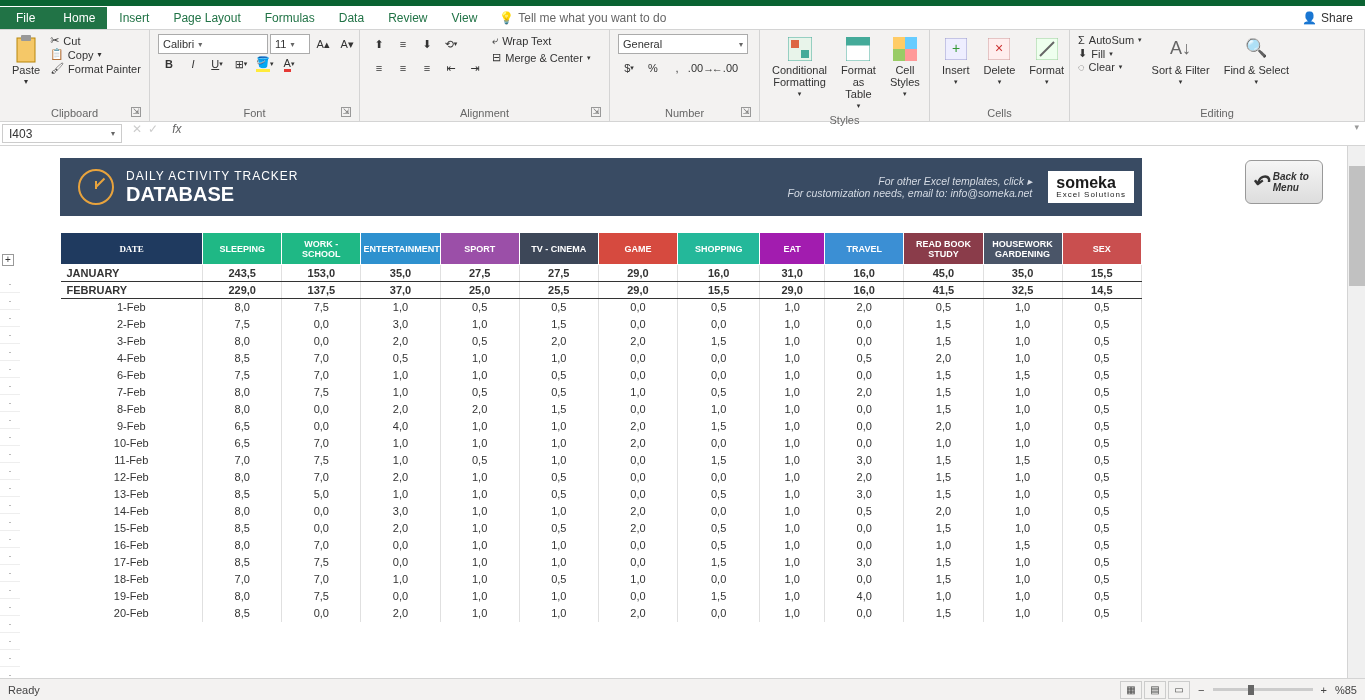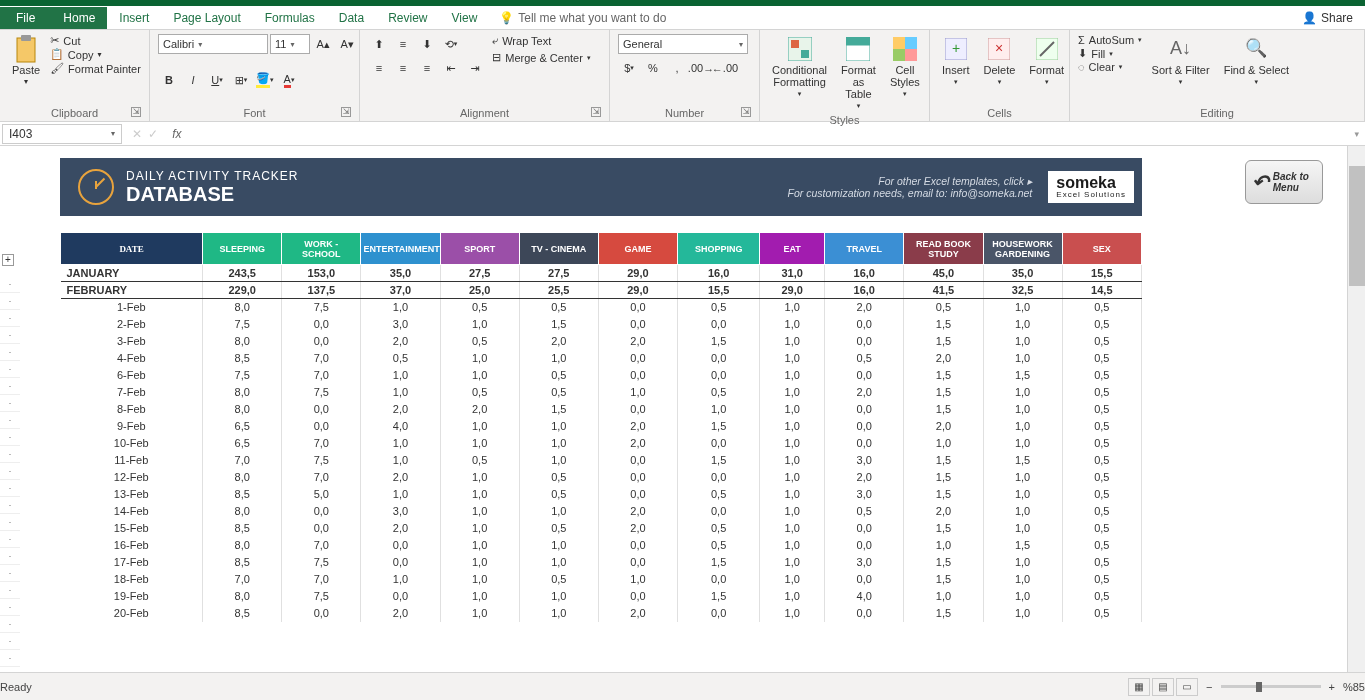--- a/index.html
+++ b/index.html
@@ -17,21 +17,21 @@
 .rgroup-label{text-align:center;font-size:11px;color:#666;padding-top:2px;position:relative}
 .rgroup-label .launcher{position:absolute;right:0;bottom:2px;width:10px;height:10px;border:1px solid #999;font-size:8px;line-height:8px;text-align:center;color:#666}
 .vbtn{display:flex;flex-direction:column;align-items:center;gap:2px;padding:2px 4px;font-size:11px;cursor:pointer;text-align:center;line-height:1.1}
 .icon-box{width:26px;height:26px;display:flex;align-items:center;justify-content:center}
 .mini-row{display:flex;align-items:center;gap:2px;height:20px;font-size:11px}
 .sel{border:1px solid #ababab;background:#fff;padding:1px 4px;font-size:11px;height:20px;display:flex;align-items:center;gap:4px}
 .sel .dd{font-size:8px;color:#666}
 .btn-sm{width:22px;height:20px;border:1px solid transparent;display:flex;align-items:center;justify-content:center;font-size:11px;cursor:pointer}
 .clipboard-col{display:flex;flex-direction:column;gap:1px}
 .clip-item{display:flex;align-items:center;gap:4px;font-size:11px}
-.formula-bar{display:flex;align-items:center;height:24px;border-bottom:1px solid #d4d4d4;background:#fff}
+.formula-bar{display:flex;height:24px;border-bottom:1px solid #d4d4d4;background:#fff}
 .namebox{width:120px;border:1px solid #ccc;padding:2px 6px;margin:2px;font-size:12px;display:flex;align-items:center;justify-content:space-between}
 .fb-btns{display:flex;gap:6px;padding:0 8px;color:#999}
 .fx{font-style:italic;color:#666;padding:0 6px}
 .fb-input{flex:1;border:none;padding:2px;font-size:12px}
 .sheet-wrap{position:relative;height:532px;background:#fff;overflow:hidden}
 .sheet{padding:12px 0 0 60px}
 .doc-header{display:flex;background:#394b63;height:58px;width:1082px;color:#fff}
 .doc-header-left{display:flex;align-items:center;gap:12px;padding:0 18px}
 .clock{width:36px;height:36px;border:2px solid #e8a33d;border-radius:50%;position:relative}
 .clock::before{content:"";position:absolute;width:2px;height:12px;background:#e8a33d;top:4px;left:50%;transform-origin:bottom;transform:translateX(-50%) rotate(45deg)}
@@ -44,21 +44,21 @@
 .back-arrow{font-size:20px}
 table.data{border-collapse:collapse;width:1082px;margin-top:16px;table-layout:fixed}
 table.data th{font-size:9px;font-weight:700;color:#fff;padding:4px 2px;text-align:center;height:32px;border:1px solid #fff}
 table.data td{font-size:11px;padding:2px 6px;text-align:center;border-right:1px solid #e0e0e0;height:17px}
 table.data td:first-child{text-align:center}
 tr.summary td{font-weight:700;border-bottom:1px solid #333}
 tr.summary td:first-child{text-align:left;padding-left:6px}
 .row-head{position:absolute;left:0;top:130px;width:20px}
 .row-h{height:17px;font-size:9px;color:#666;text-align:center;border-bottom:1px solid #eee;display:flex;align-items:center;justify-content:center}
 .expand{position:absolute;left:2px;top:108px;width:12px;height:12px;border:1px solid #999;font-size:10px;text-align:center;line-height:10px;cursor:pointer}
-.statusbar{position:fixed;bottom:0;left:0;right:0;height:28px;background:#f3f2f1;border-top:1px solid #d4d4d4;display:flex;align-items:center;padding:0 0;font-size:11px;color:#444}
+.statusbar{position:fixed;bottom:0;left:0;right:0;height:22px;background:#f3f2f1;border-top:1px solid #d4d4d4;display:flex;align-items:center;padding:0 8px;font-size:11px;color:#444}
 .status-right{margin-left:auto;display:flex;align-items:center;gap:8px}
 .view-btns{display:flex;gap:2px}
 .vw{width:22px;height:18px;border:1px solid #ccc;display:flex;align-items:center;justify-content:center;font-size:10px}
 .zoom-slider{width:100px;height:3px;background:#ccc;position:relative}
 .zoom-slider::after{content:"";position:absolute;left:35%;top:-3px;width:6px;height:10px;background:#666}
 .scroll-v{position:absolute;right:0;top:0;bottom:0;width:18px;background:#f0f0f0;border-left:1px solid #d4d4d4}
 .scroll-thumb{position:absolute;top:20px;width:16px;left:1px;height:120px;background:#c1c1c1}
 svg{display:block}
 </style>
 </head>
@@ -114,21 +114,21 @@
         <div class="clip-item">
             <span>🖌</span>
             <span>Format Painter</span>
           </div>
       </div>
     </div>
     <div class="rgroup-label"><span>Clipboard</span><span class="launcher">⇲</span></div>
   </div>
 
   <div class="rgroup" style="width:210px">
-    <div class="rgroup-body" style="flex-direction:column;gap:16px">
+    <div class="rgroup-body" style="flex-direction:column;gap:0">
       <div class="mini-row">
         <div class="sel" style="width:110px">
             <span>Calibri</span>
             <span class="dd">▾</span>
           </div>
         <div class="sel" style="width:40px">
             <span>11</span>
             <span class="dd">▾</span>
           </div>
         <div class="btn-sm">A▴</div>

